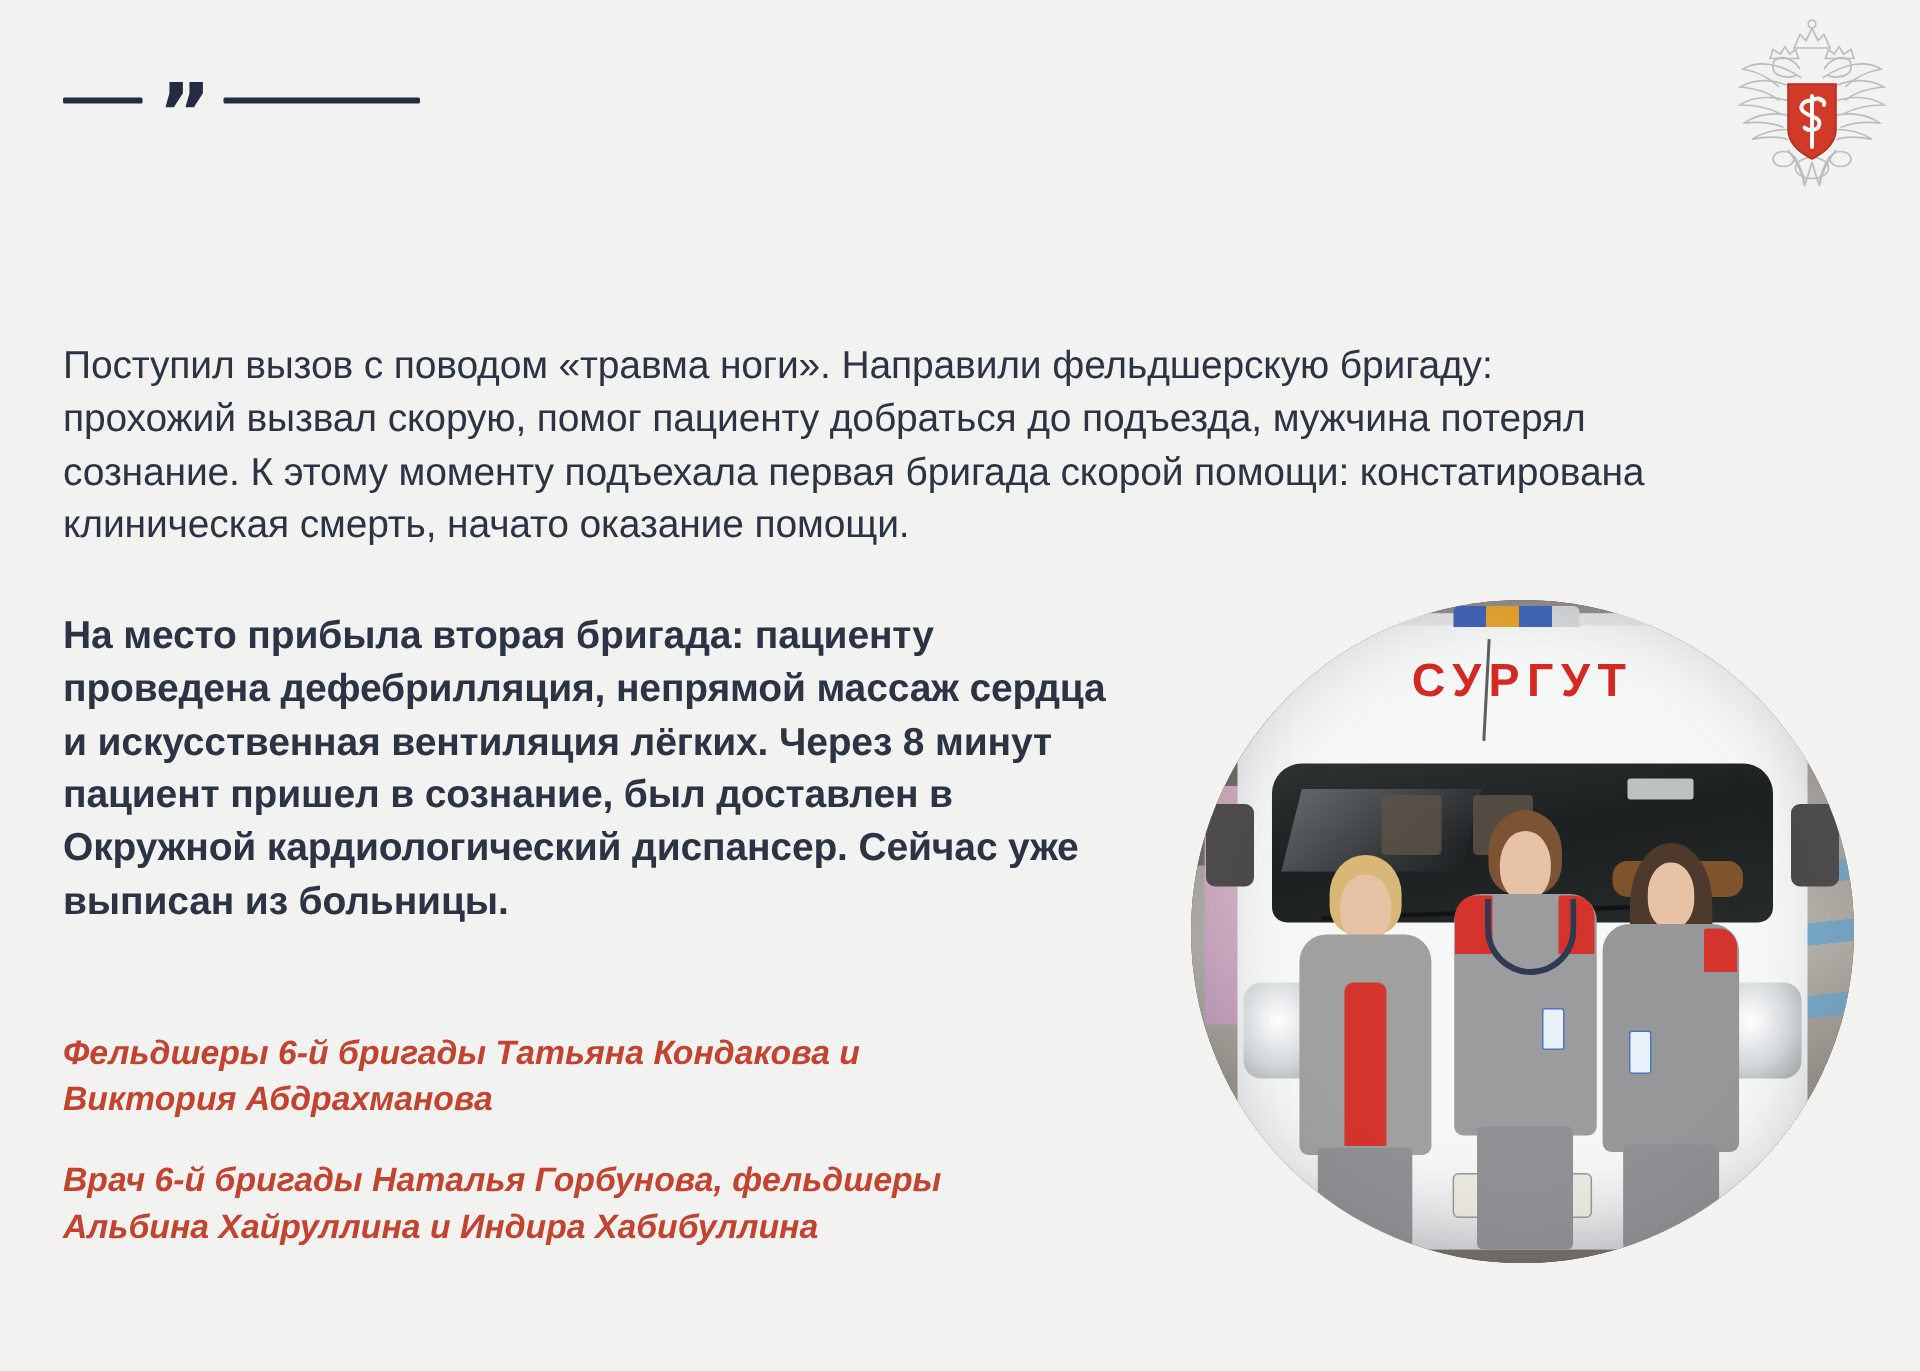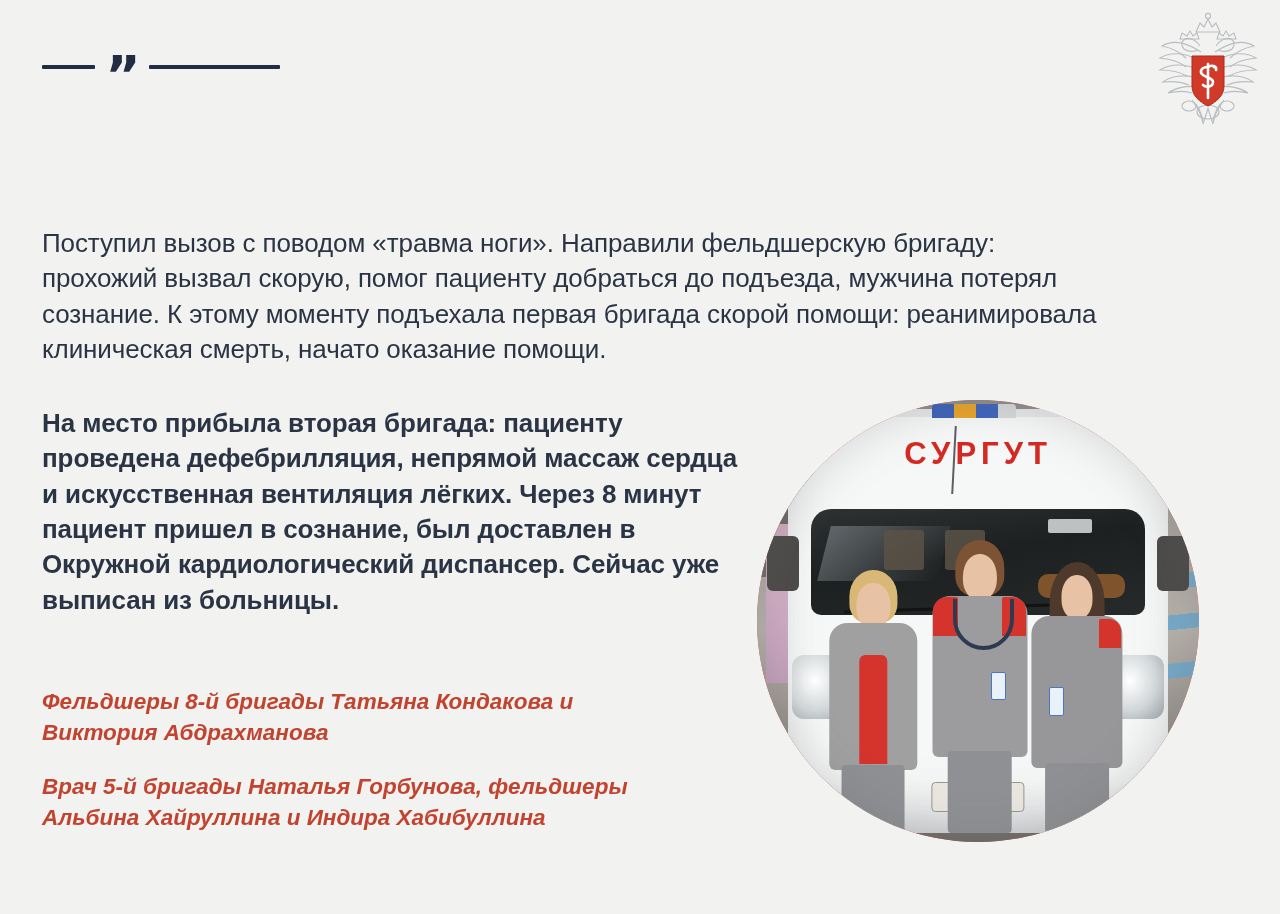--- a/index.html
+++ b/index.html
@@ -115,27 +115,27 @@
     line-height: 1.36;
     margin: 0;
     width: 620px;
   }
   .credit-1 { top: 687px; }
   .credit-2 { top: 772px; }
 
   
   .photo {
     position: absolute;
-    left: 757px;
+    left: 794px;
     top: 400px;
     width: 442px;
     height: 442px;
     border-radius: 50%;
     overflow: hidden;
-    background: #ef4444;
+    background: #7f1d1d;
   }
   .photo-inner {
     position: absolute;
     inset: 0;
   }
 
   
   .bg-wall {
     position: absolute;
     left: 0; top: 0; right: 0; bottom: 0;
@@ -481,25 +481,25 @@
     </svg>
   </div>
 
   <div class="quote-rule">
     <span class="dash-short"></span>
     <span class="quote-glyph">”</span>
     <span class="dash-long"></span>
   </div>
 
 
-  <p class="body-text para-1">Поступил вызов с поводом «травма ноги». Направили фельдшерскую бригаду: прохожий вызвал скорую, помог пациенту добраться до подъезда, мужчина потерял сознание. К этому моменту подъехала первая бригада скорой помощи: реанимировала клиническая смерть, начато оказание помощи.</p>
+  <p class="body-text para-1">Поступил вызов с поводом «травма ноги». Направили фельдшерскую бригаду: прохожий вызвал скорую, помог пациенту добраться до подъезда, мужчина потерял сознание. К этому моменту подъехала первая бригада скорой помощи: констатирована клиническая смерть, начато оказание помощи.</p>
   <p class="body-text para-2">На место прибыла вторая бригада: пациенту проведена дефебрилляция, непрямой массаж сердца и искусственная вентиляция лёгких. Через 8 минут пациент пришел в сознание, был доставлен в Окружной кардиологический диспансер. Сейчас уже выписан из больницы.</p>
 
-  <p class="credit credit-1">Фельдшеры 8-й бригады Татьяна Кондакова и Виктория Абдрахманова</p>
-  <p class="credit credit-2">Врач 5-й бригады Наталья Горбунова, фельдшеры Альбина Хайруллина и Индира Хабибуллина</p>
+  <p class="credit credit-1">Фельдшеры 6-й бригады Татьяна Кондакова и Виктория Абдрахманова</p>
+  <p class="credit credit-2">Врач 6-й бригады Наталья Горбунова, фельдшеры Альбина Хайруллина и Индира Хабибуллина</p>
 
   <div class="photo">
     <div class="photo-inner">
 
       <div class="bg-wall"></div>
       <div class="bg-dark-left"></div>
       <div class="bg-pink"></div>
       <div class="bg-pipes"></div>
 
       <div class="van">

